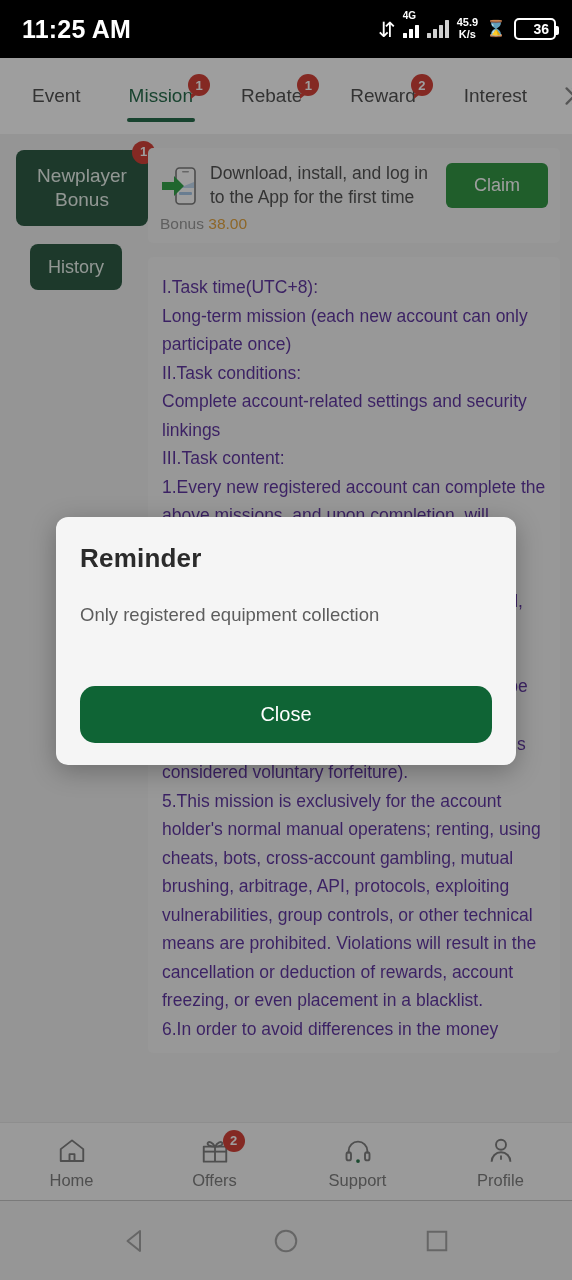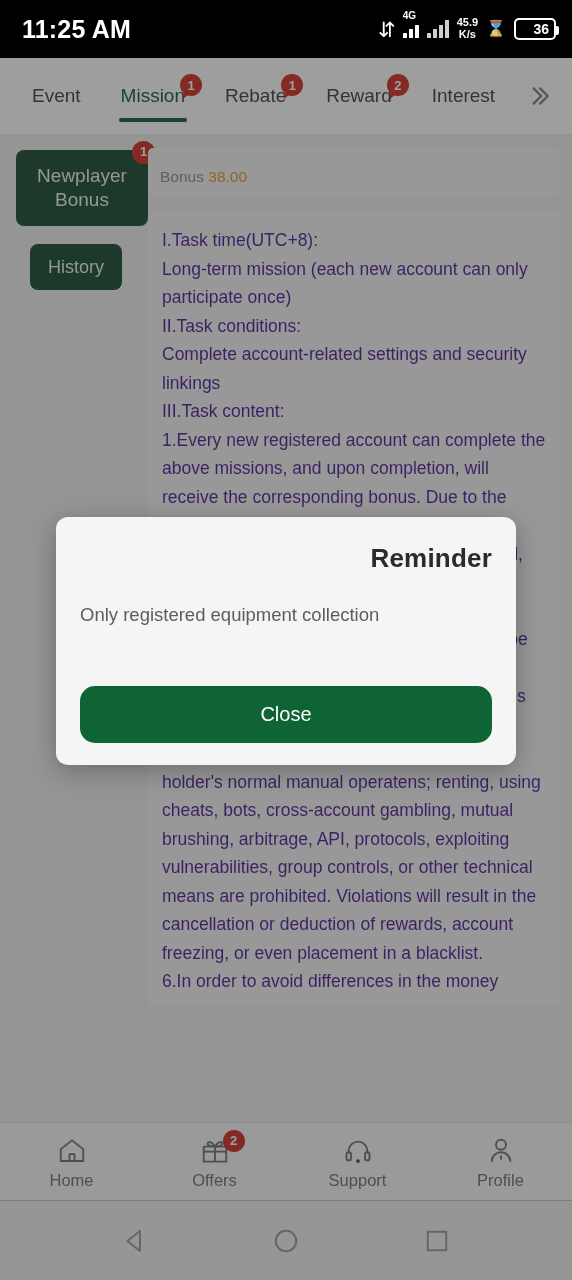--- a/index.html
+++ b/index.html
@@ -37,21 +37,21 @@
     font-size:14px; font-weight:700; padding:0 5px;
   }
   .batt::after {
     content:""; position:absolute; right:-5px; top:6px; width:3px; height:9px;
     background:#fff; border-radius:0 2px 2px 0;
   }
 
   
   .tabbar {
     position:relative; height:76px; background:#fff;
-    display:flex; align-items:center; padding:0 14px 0 16px; gap:8px;
+    display:flex; align-items:center; padding:0 14px 0 16px; gap:16px;
   }
   .tab {
     position:relative; height:76px; display:flex; align-items:center;
     padding:0 16px; font-size:19px; color:#3c3c3c; white-space:nowrap; cursor:pointer;
   }
   .tab.active { color:#0c5a36; }
   .tab.active .tab-underline {
     position:absolute; left:14px; right:14px; bottom:12px; height:4px;
     background:#0c5a36; border-radius:2px;
   }
@@ -139,21 +139,21 @@
     position:absolute; inset:58px 0 0 0; background:rgba(40,40,40,.45);
     z-index:40;
   }
   .modal {
     position:absolute; left:56px; top:517px; width:460px;
     background:#f5f5f5; border-radius:12px; z-index:50;
     box-shadow:0 6px 26px rgba(0,0,0,.28);
     padding:26px 24px 22px 24px;
   }
   .modal-title {
-    text-align:right; font-size:26px; font-weight:700; color:#2b2b2b; letter-spacing:.2px;
+    text-align:left; font-size:26px; font-weight:700; color:#2b2b2b; letter-spacing:.2px;
   }
   .modal-msg {
     margin-top:28px; font-size:18.5px; color:#5d5d5d; line-height:1.4; min-height:58px;
   }
   .modal-btn {
     display:block; width:100%; margin-top:26px;
     background:#0f6435; color:#fff; border:0; border-radius:15px;
     padding:17px 0; font-size:20px; cursor:pointer;
     font-family:"Liberation Sans", sans-serif;
   }
@@ -233,20 +233,33 @@
           <span class="side-badge">1</span>
         </div>
         <div class="side-btn secondary">
           <span>History</span>
         </div>
       </div>
 
       <div class="rightcol">
 
         <div class="mission-card">
+          <div class="mc-top">
+            <div class="mc-icon">
+              <svg width="38" height="44" viewBox="0 0 38 44">
+                <rect x="16" y="4" width="19" height="36" rx="3.5" fill="#ffffff" stroke="#6b6b6b" stroke-width="1.6"></rect>
+                <rect x="22" y="7" width="7" height="1.6" rx=".8" fill="#9a9a9a"></rect>
+                <rect x="19" y="28" width="13" height="3" rx="1" fill="#9fc4e8"></rect>
+                <path d="M19 24 L34 18 L34 24 Z" fill="#bcd7f0"></path>
+                <path d="M2 18 h12 v-6 l10 10 -10 10 v-6 H2 Z" fill="#1a9a34"></path>
+              </svg>
+            </div>
+            <div class="mc-text">Download, install, and log in to the App for the first time</div>
+            <button class="mc-claim">Claim</button>
+          </div>
           <div class="mc-bonus">
             <span>Bonus</span>
             <b>38.00</b>
           </div>
         </div>
 
         <div class="rules">
           <p>I.Task time(UTC+8):</p>
           <p>Long-term mission (each new account can only participate once)</p>
           <p>II.Task conditions:</p>

